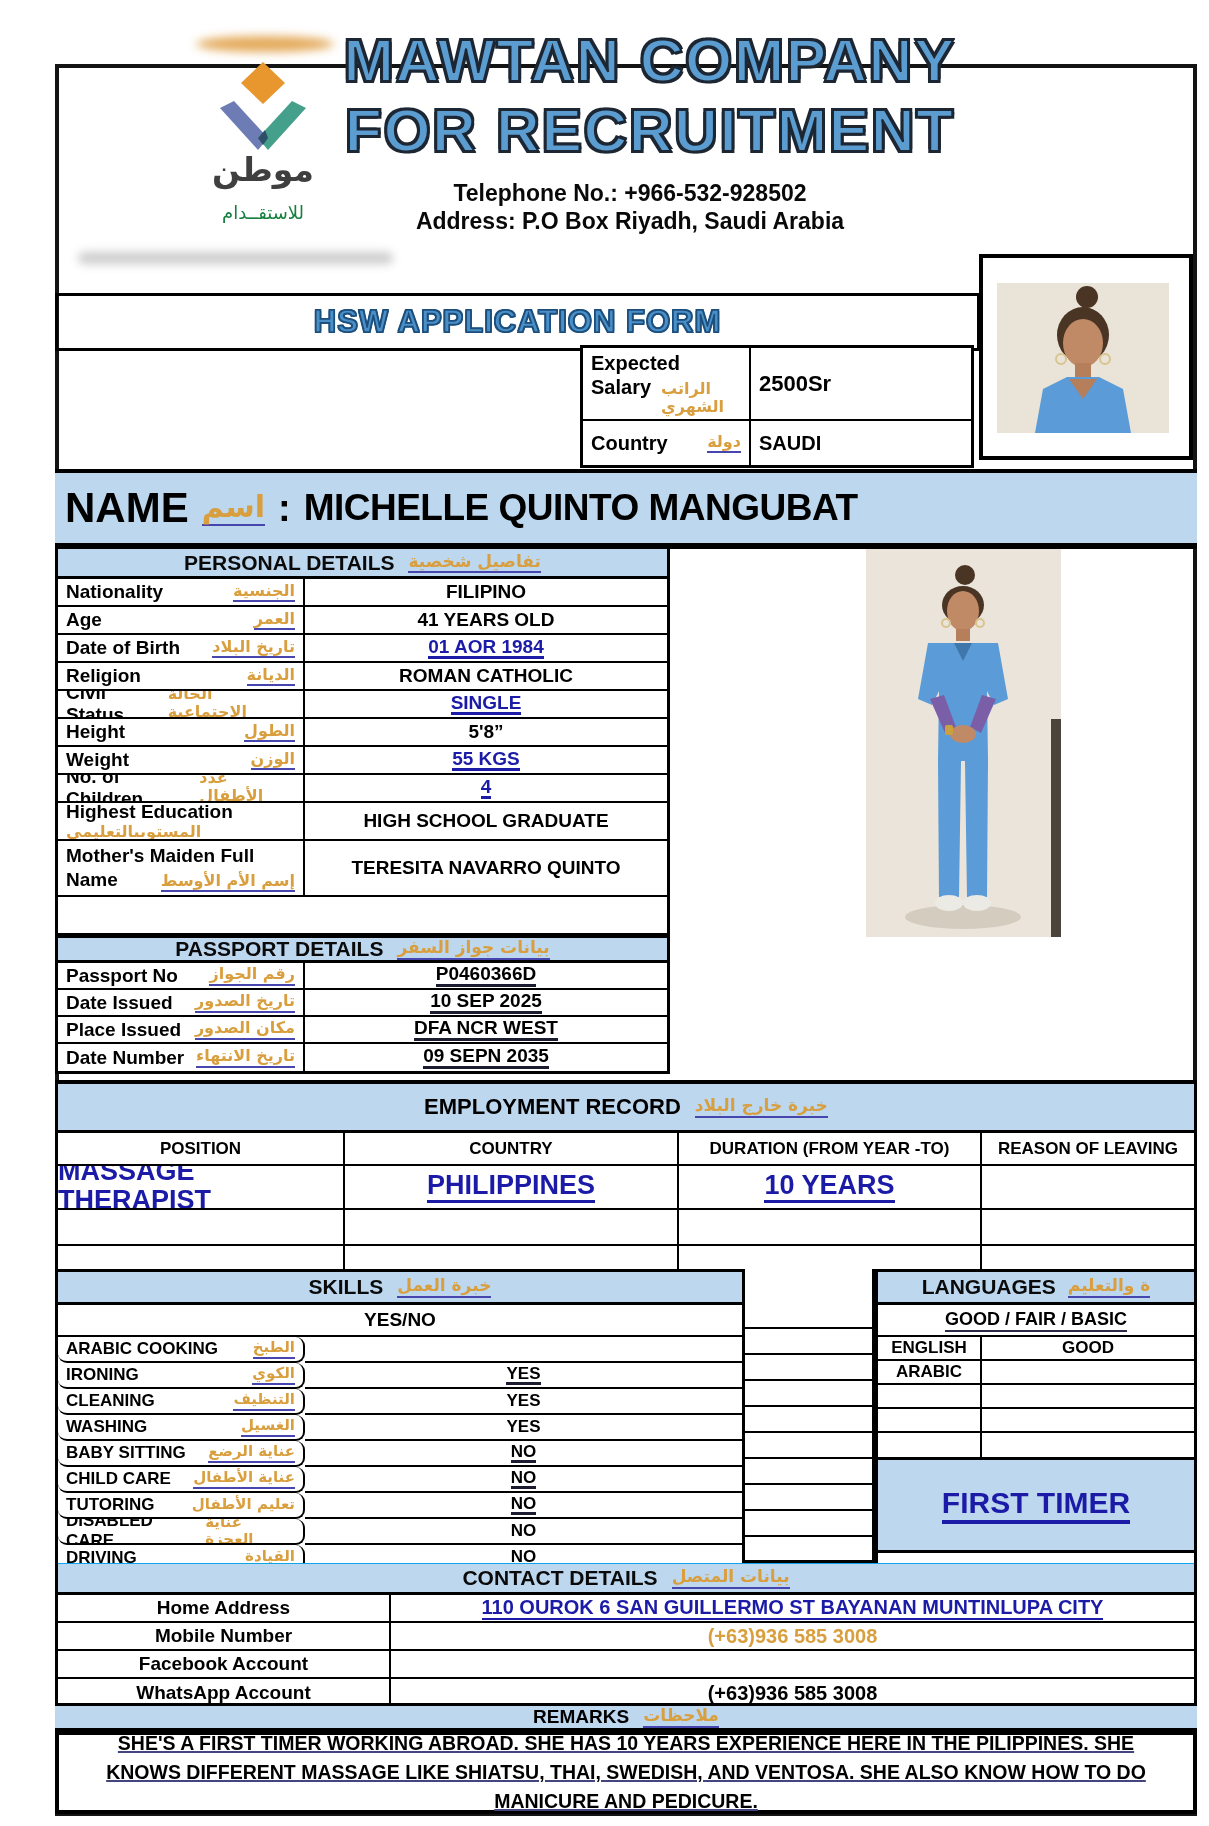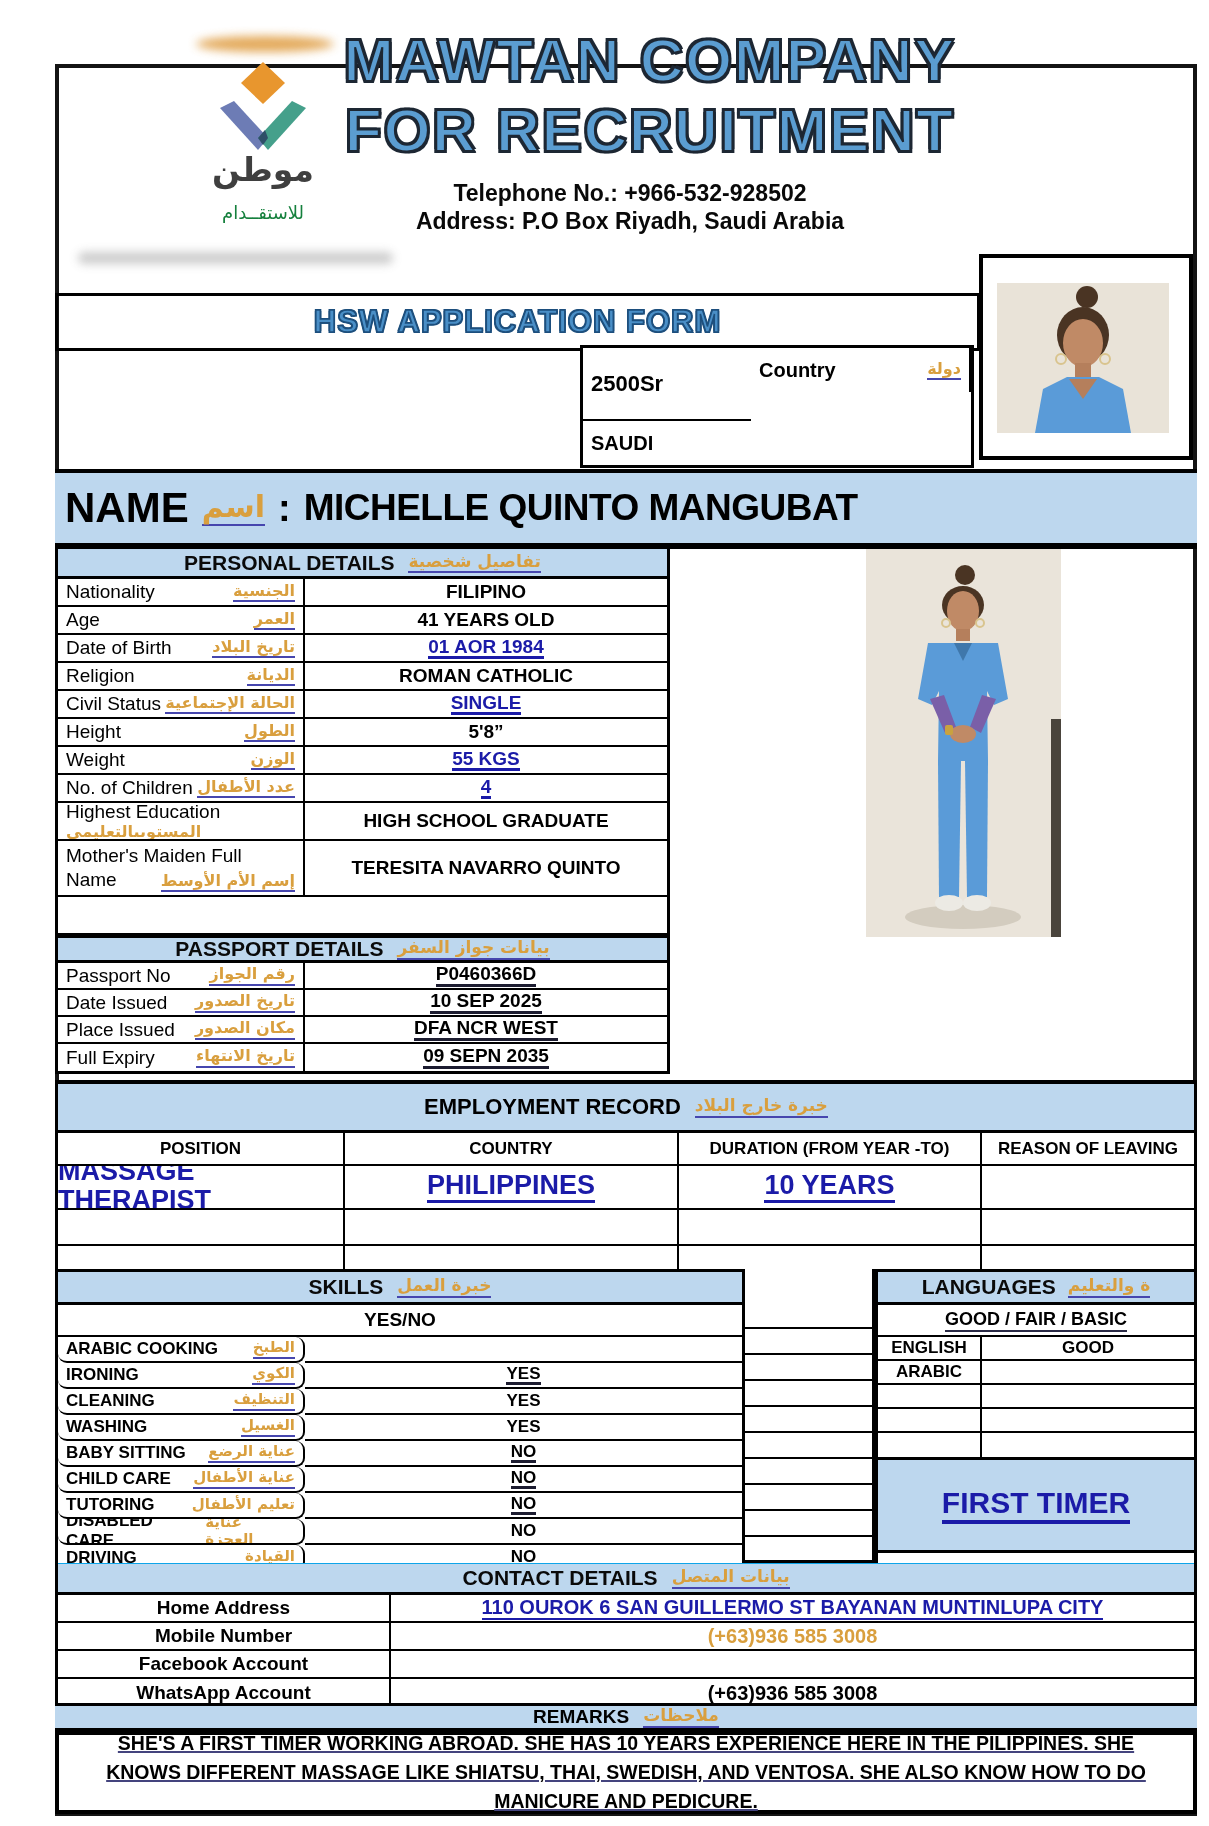--- a/index.html
+++ b/index.html
@@ -43,21 +43,21 @@
   .tblB .vc{justify-content:flex-start;padding-left:8px;}
   
   #namebar{left:55px;top:469px;width:1142px;height:80px;background:#bdd7ee;border-top:4px solid #000;
       border-bottom:6px solid #000;box-sizing:border-box;display:flex;align-items:center;gap:13px;padding-left:10px;}
   
   #ltable{left:55px;top:549px;width:615px;border:3px solid #000;border-top:none;
       grid-template-columns:247px 1fr;background:#fff;}
   .secbar{grid-column:1 / -1;background:#bdd7ee;border-bottom:3px solid #000;display:flex;align-items:center;
       justify-content:center;gap:14px;box-sizing:border-box;}
   .h30{height:30px;} .h28{height:28px;} .h38{height:38px;} .h56{height:56px;} .h27{height:27px;}
-  .plabel{font-size:19px;font-weight:400;}
+  .plabel{font-size:19px;font-weight:700;}
   .parab{font-size:16px;}
   .pval{font-size:19px;font-weight:800;}
   
   #photocell{left:670px;top:549px;width:523px;height:531px;background:#fff;}
   #fullbody{position:absolute;left:196px;top:0px;width:195px;height:388px;}
   
   #headbox{left:979px;top:254px;width:214px;height:206px;border:4px solid #000;background:#fff;box-sizing:border-box;}
   #headimg{position:absolute;left:14px;top:25px;width:172px;height:150px;}
   
   #emp{left:55px;top:1080px;width:1142px;border:3px solid #000;border-top:none;
@@ -139,20 +139,29 @@
       </svg>
     </div>
   </div>
 
   <div class="abs ctr" id="hswbar">
     <span>HSW APPLICATION FORM</span>
   </div>
 
 
   <div class="abs grid tblB">
+    <div class="cell lc" style="height:73px;">
+      <div style="font-size:20px;font-weight:800;line-height:1.2;">
+        <div>Expected</div>
+        <div style="display:flex;gap:10px;align-items:baseline;">
+          <span>Salary</span>
+          <span class="ar" style="font-size:16px;border-bottom:none;">الراتب الشهري</span>
+        </div>
+      </div>
+    </div>
     <div class="cell last vc" style="height:73px;font-size:22px;font-weight:800;">2500Sr</div>
     <div class="cell lc nb" style="height:44px;">
       <span style="font-size:20px;font-weight:800;">Country</span>
       <span class="ar" style="font-size:16px;">دولة</span>
     </div>
     <div class="cell last nb vc" style="height:44px;font-size:20px;font-weight:800;">SAUDI</div>
   </div>
 
   <div class="abs" id="namebar">
     <span style="font-size:42px;font-weight:800;">NAME</span>
@@ -279,21 +288,21 @@
 
     <div class="cell lc h27">
       <span class="plabel">Place Issued</span>
       <span class="ar parab">مكان الصدور</span>
     </div>
     <div class="cell last h27 pval">
         <span class="ulblack">DFA NCR WEST</span>
       </div>
 
     <div class="cell lc h27 nb">
-      <span class="plabel">Full Expiry</span>
+      <span class="plabel">Date Number</span>
       <span class="ar parab">تاريخ الانتهاء</span>
     </div>
     <div class="cell last h27 nb pval">
         <span class="ulblack">09 SEPN 2035</span>
       </div>
   </div>
 
   <div class="abs" id="photocell">
     <div id="fullbody">
       <svg width="195" height="388" viewBox="0 0 195 388">

